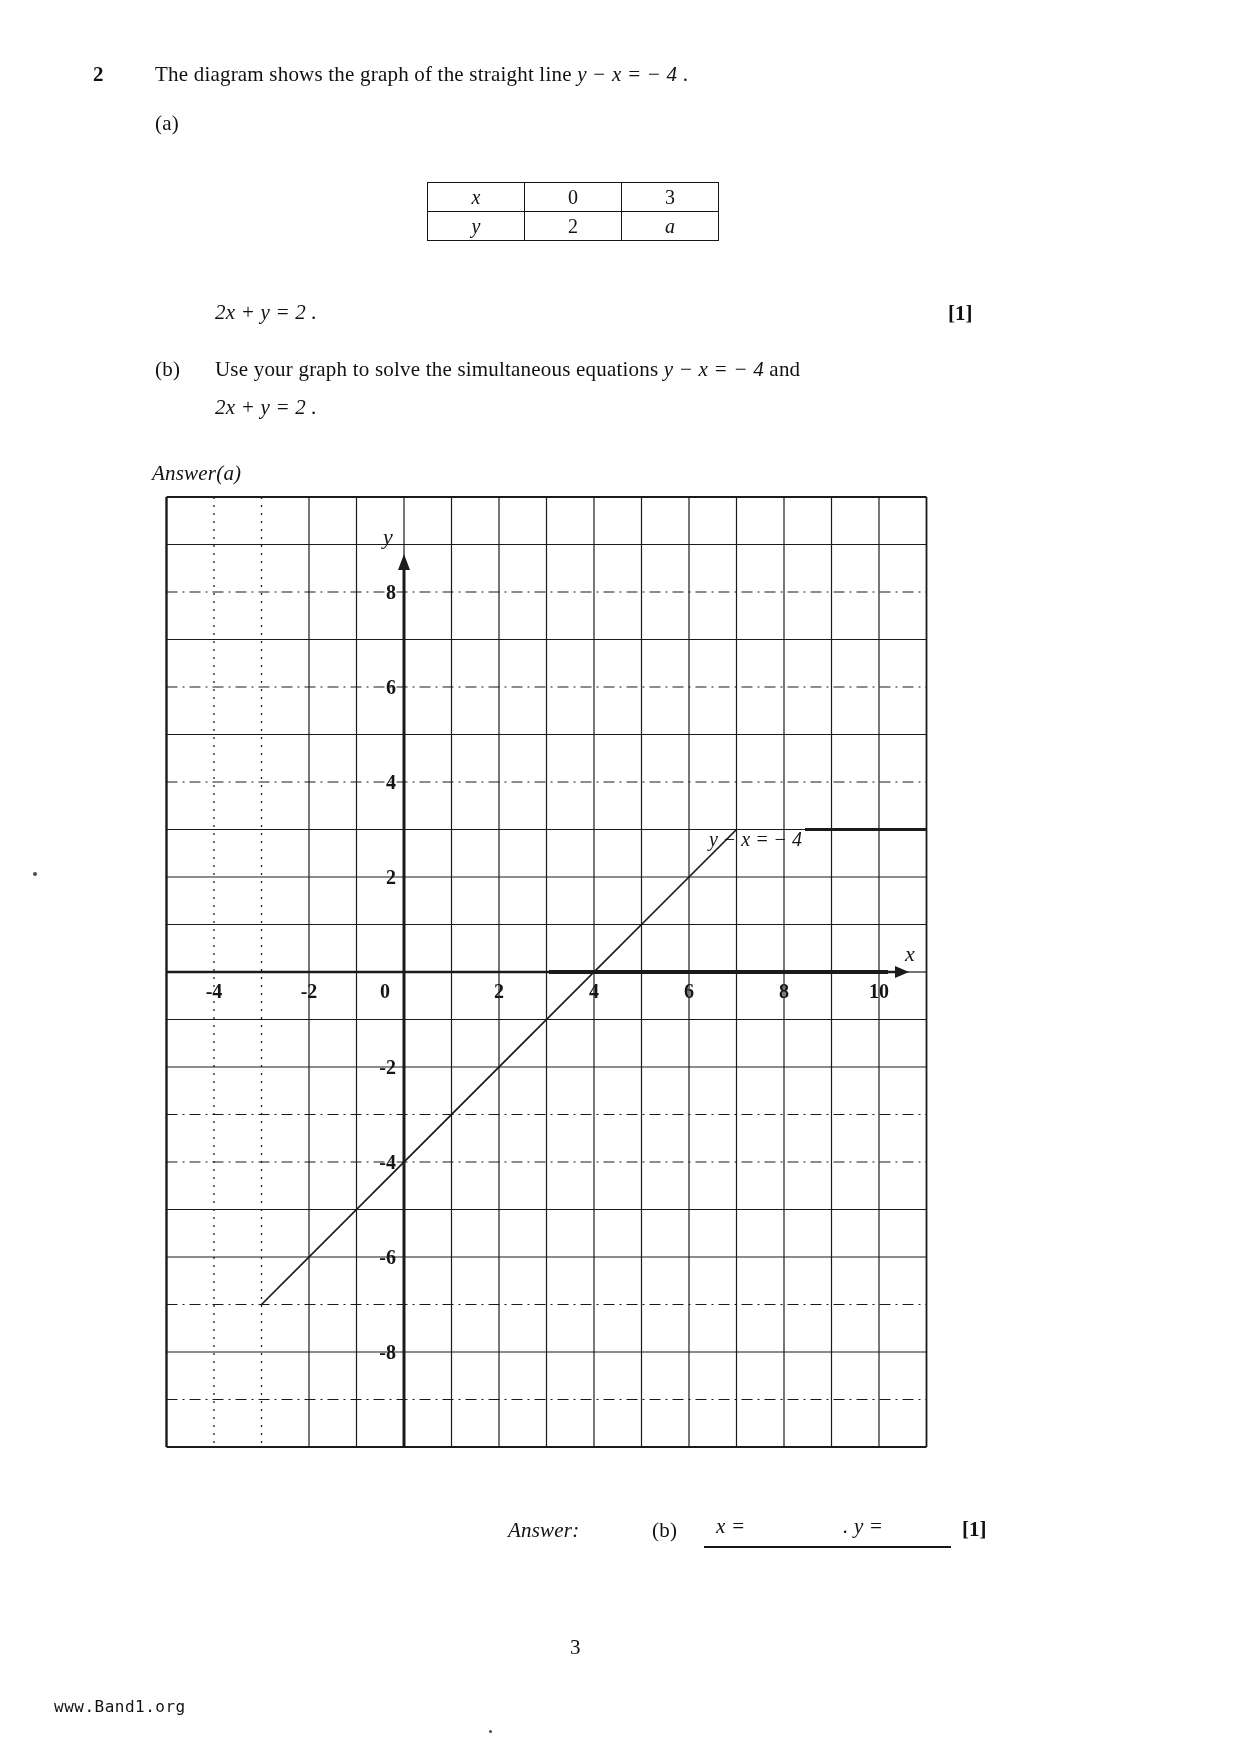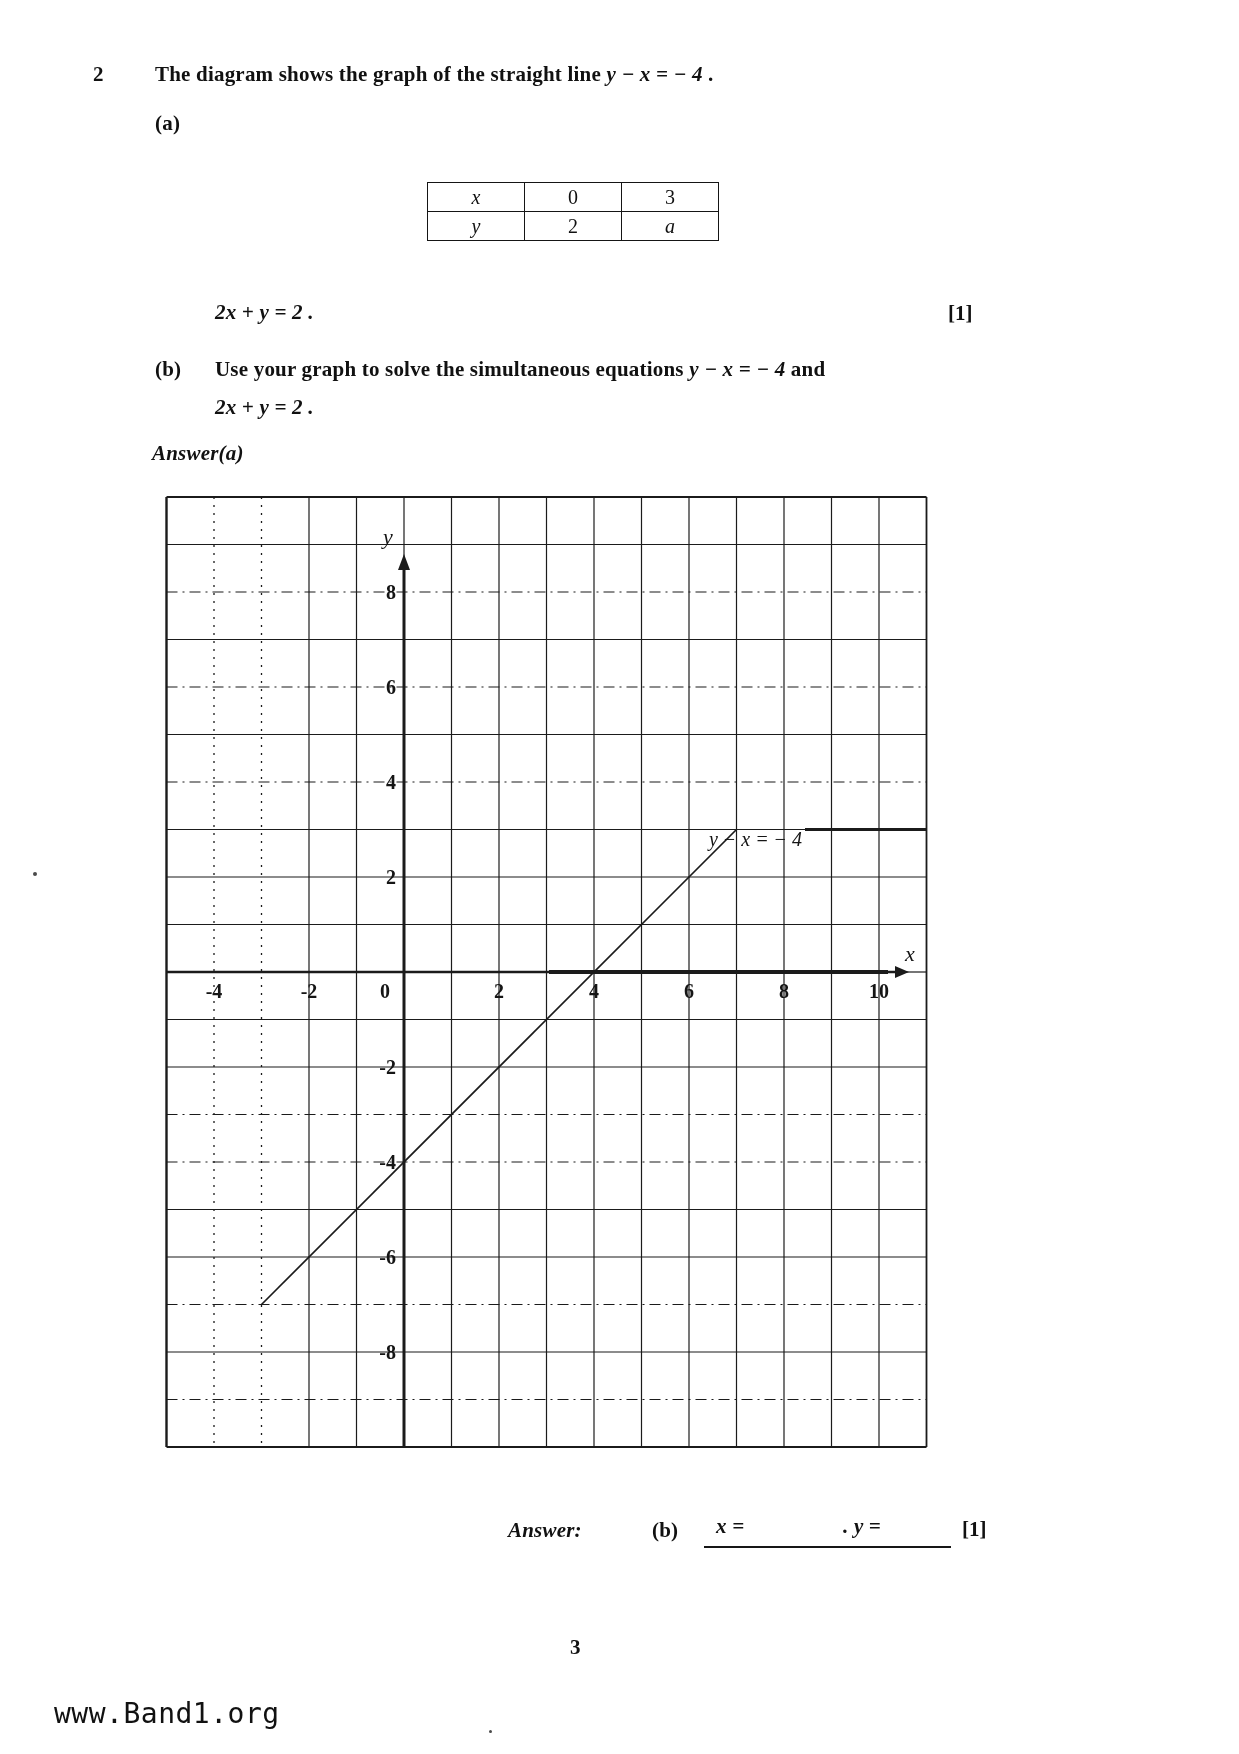--- a/index.html
+++ b/index.html
@@ -5,42 +5,42 @@
   html,body{margin:0;padding:0;background:#e8e8e8;}
   #page{
     position:relative;
     width:1239px;height:1754px;
     background:#ffffff;
     font-family:"Liberation Serif","DejaVu Serif",serif;
     color:#111;
     overflow:hidden;
   }
   .abs{position:absolute;}
-  .body-text{font-size:21px;line-height:26px;letter-spacing:.2px;white-space:nowrap;font-weight:bold;}
+  .body-text{font-size:21px;line-height:26px;letter-spacing:.2px;white-space:nowrap;}
   .math{font-style:italic;}
   .bold{font-weight:700;}
   .italic{font-style:italic;}
   .mark{font-weight:700;font-size:21px;}
 
   
   #value-table{border-collapse:collapse;}
   #value-table td{
     border:1.7px solid #151515;
     width:96px;height:28px;
     text-align:center;vertical-align:middle;
     font-size:20px;padding:0;
   }
   .cell-var{font-style:italic;}
 
   
   .blank-line{border-bottom:2.6px solid #161616;}
 
   .footer-site{
     font-family:"DejaVu Sans Mono","Liberation Mono",monospace;
-    font-size:28px;letter-spacing:.5px;
+    font-size:16px;letter-spacing:.5px;
   }
   .speck{background:#4a4a4a;border-radius:50%;}
   svg text{font-family:"Liberation Serif","DejaVu Serif",serif;}
 </style>
 </head>
 <body>
 
 <div id="page">
 
   <div class="abs body-text bold" style="left:93px;top:61px;">2</div>
@@ -63,21 +63,21 @@
   </tbody>
     </table>
 
   <div class="abs body-text math" style="left:215px;top:299px;">2x + y = 2 .</div>
   <div class="abs mark" style="left:948px;top:301px;">[1]</div>
 
   <div class="abs body-text" style="left:155px;top:356px;">(b)</div>
   <div class="abs body-text" style="left:215px;top:356px;"><span>Use your graph to solve the simultaneous equations </span><span class="math">y − x = − 4</span><span> and</span></div>
   <div class="abs body-text math" style="left:215px;top:394px;">2x + y = 2 .</div>
 
-  <div class="abs body-text italic" style="left:152px;top:440px;">Answer(a)</div>
+  <div class="abs body-text italic" style="left:152px;top:460px;">Answer(a)</div>
 
   <svg class="abs" style="left:150px;top:480px;" width="800" height="980" viewBox="0 0 800 980">
       <line x1="16.5" y1="17" x2="16.5" y2="967" stroke="#1b1b1b" stroke-width="2.4"></line>
       <line x1="64" y1="17" x2="64" y2="967" stroke="#1b1b1b" stroke-width="1.3" stroke-dasharray="2 6"></line>
       <line x1="111.5" y1="17" x2="111.5" y2="967" stroke="#1b1b1b" stroke-width="1.3" stroke-dasharray="2 6"></line>
       <line x1="159" y1="17" x2="159" y2="967" stroke="#1b1b1b" stroke-width="1.2"></line>
       <line x1="206.5" y1="17" x2="206.5" y2="967" stroke="#1b1b1b" stroke-width="1.2"></line>
       <line x1="254" y1="17" x2="254" y2="967" stroke="#1b1b1b" stroke-width="1.2"></line>
       <line x1="301.5" y1="17" x2="301.5" y2="967" stroke="#1b1b1b" stroke-width="1.2"></line>
       <line x1="349" y1="17" x2="349" y2="967" stroke="#1b1b1b" stroke-width="1.2"></line>

